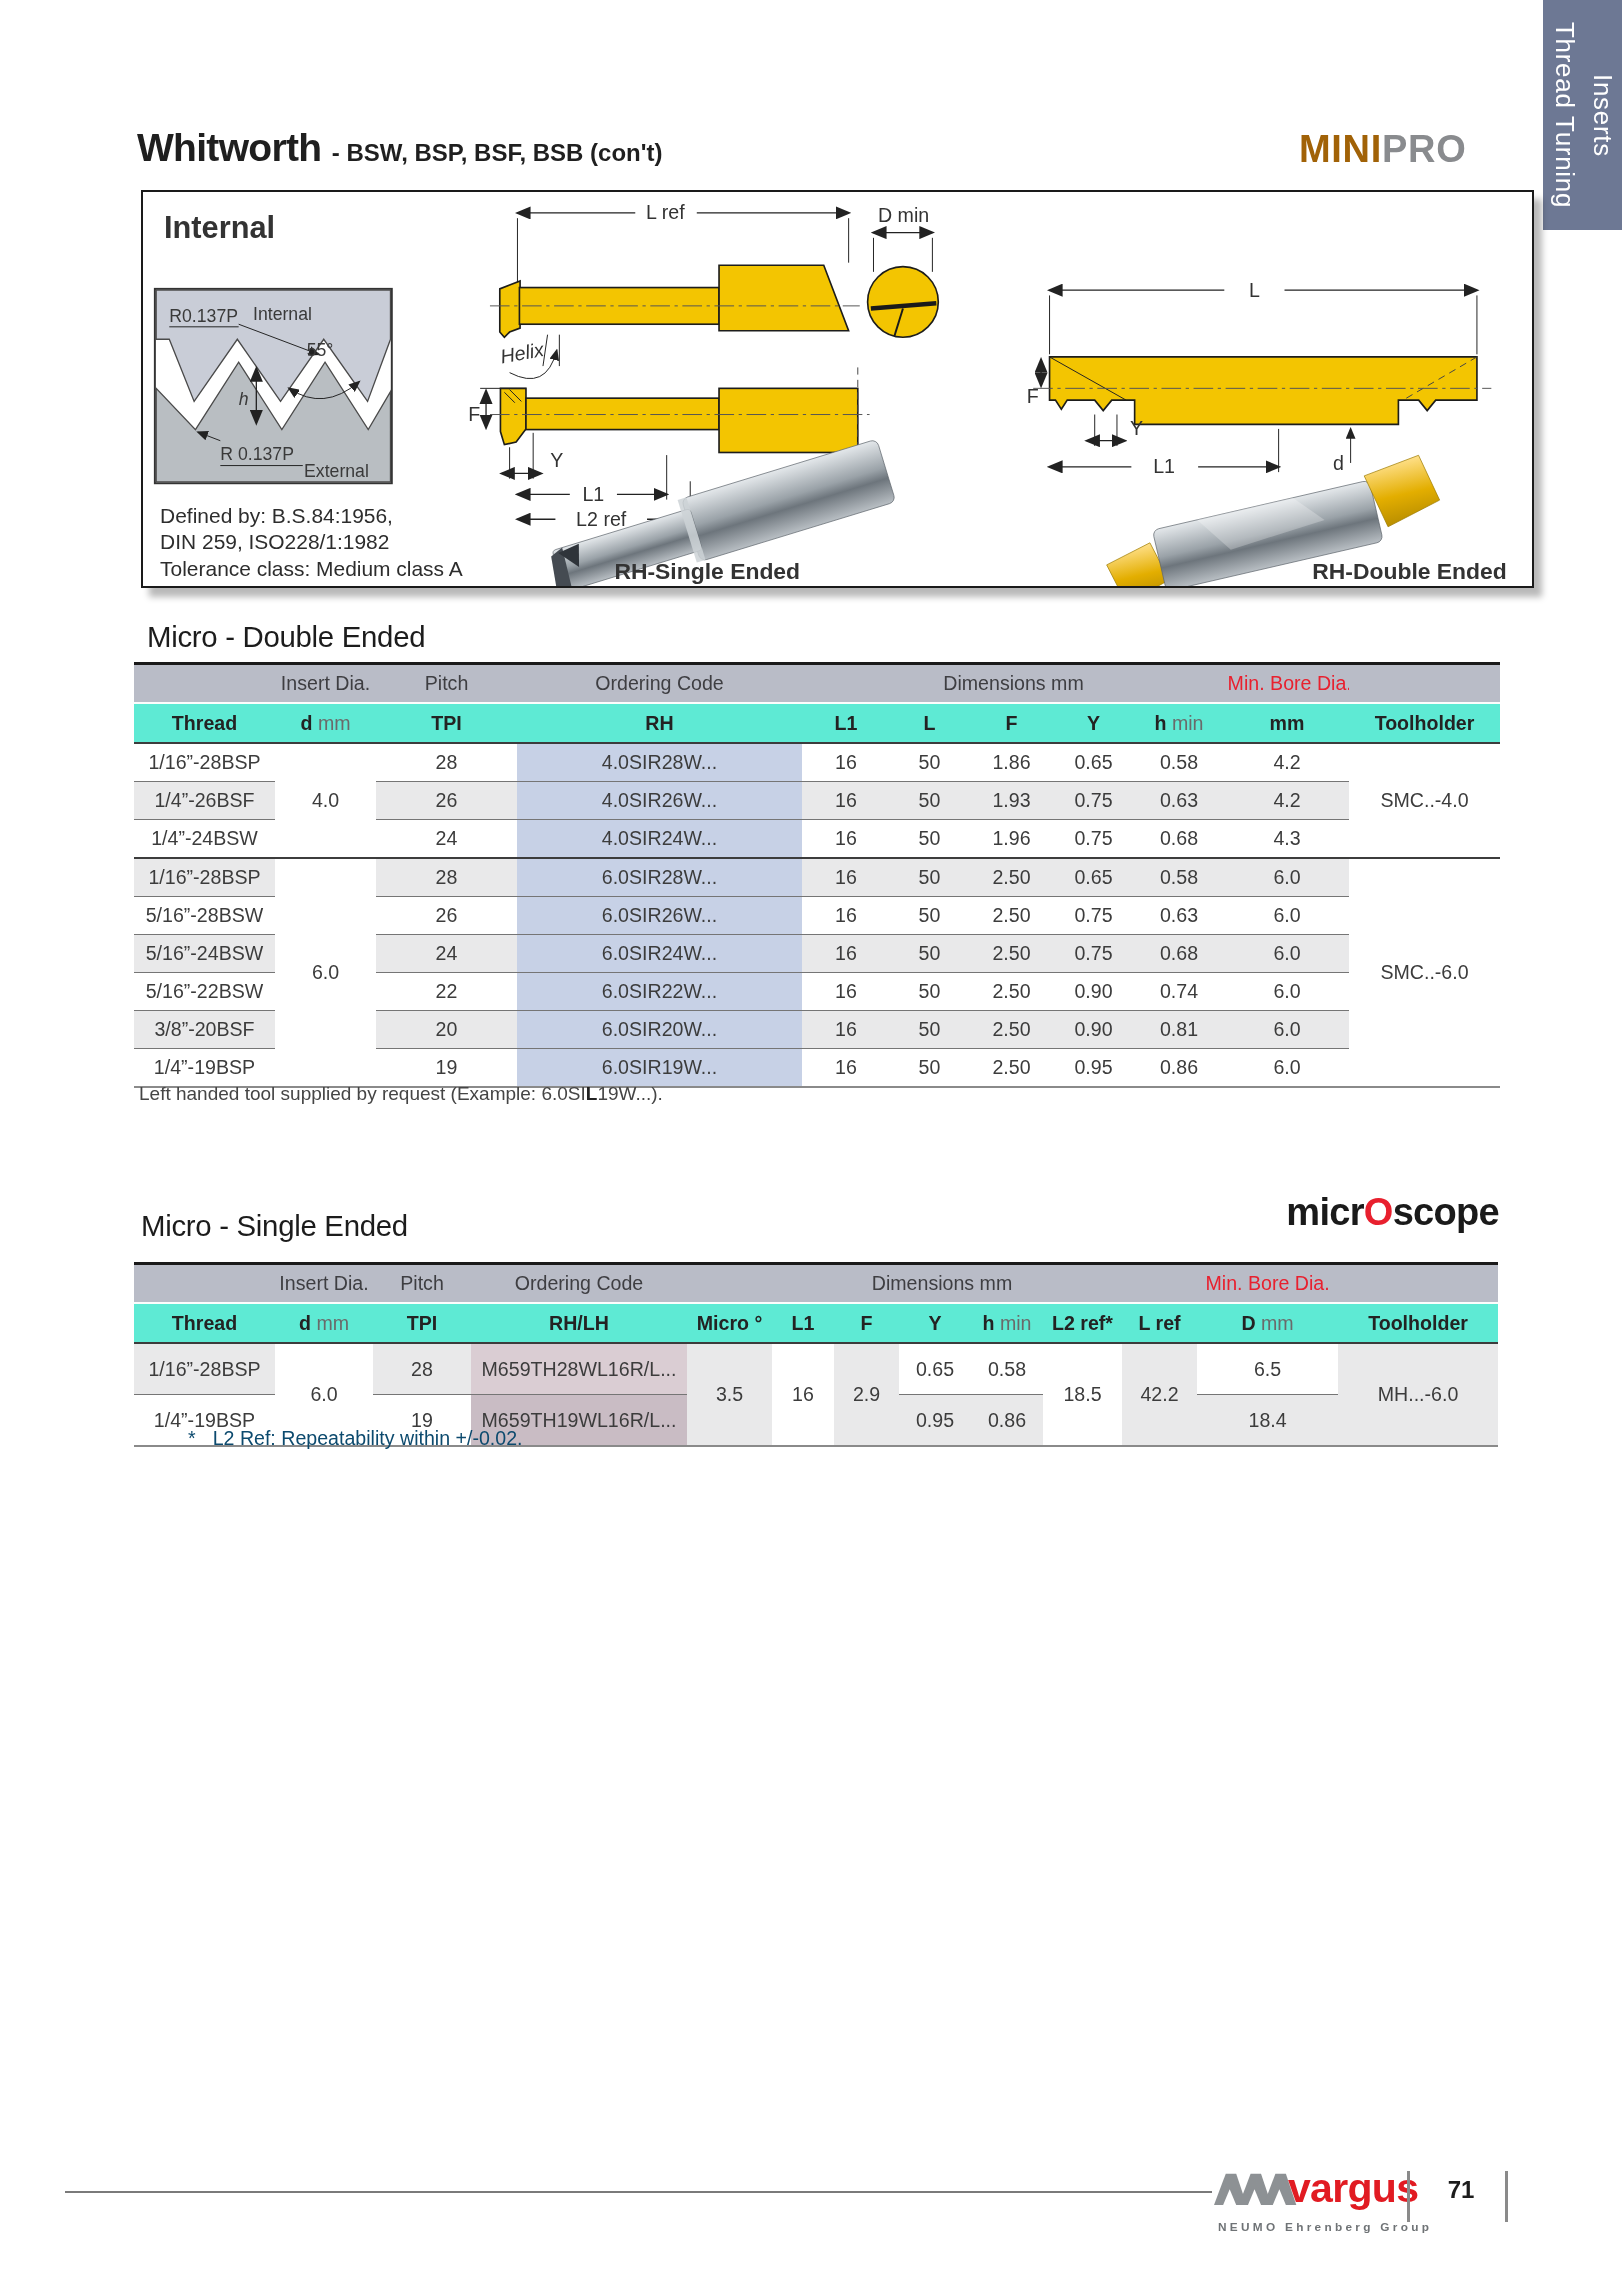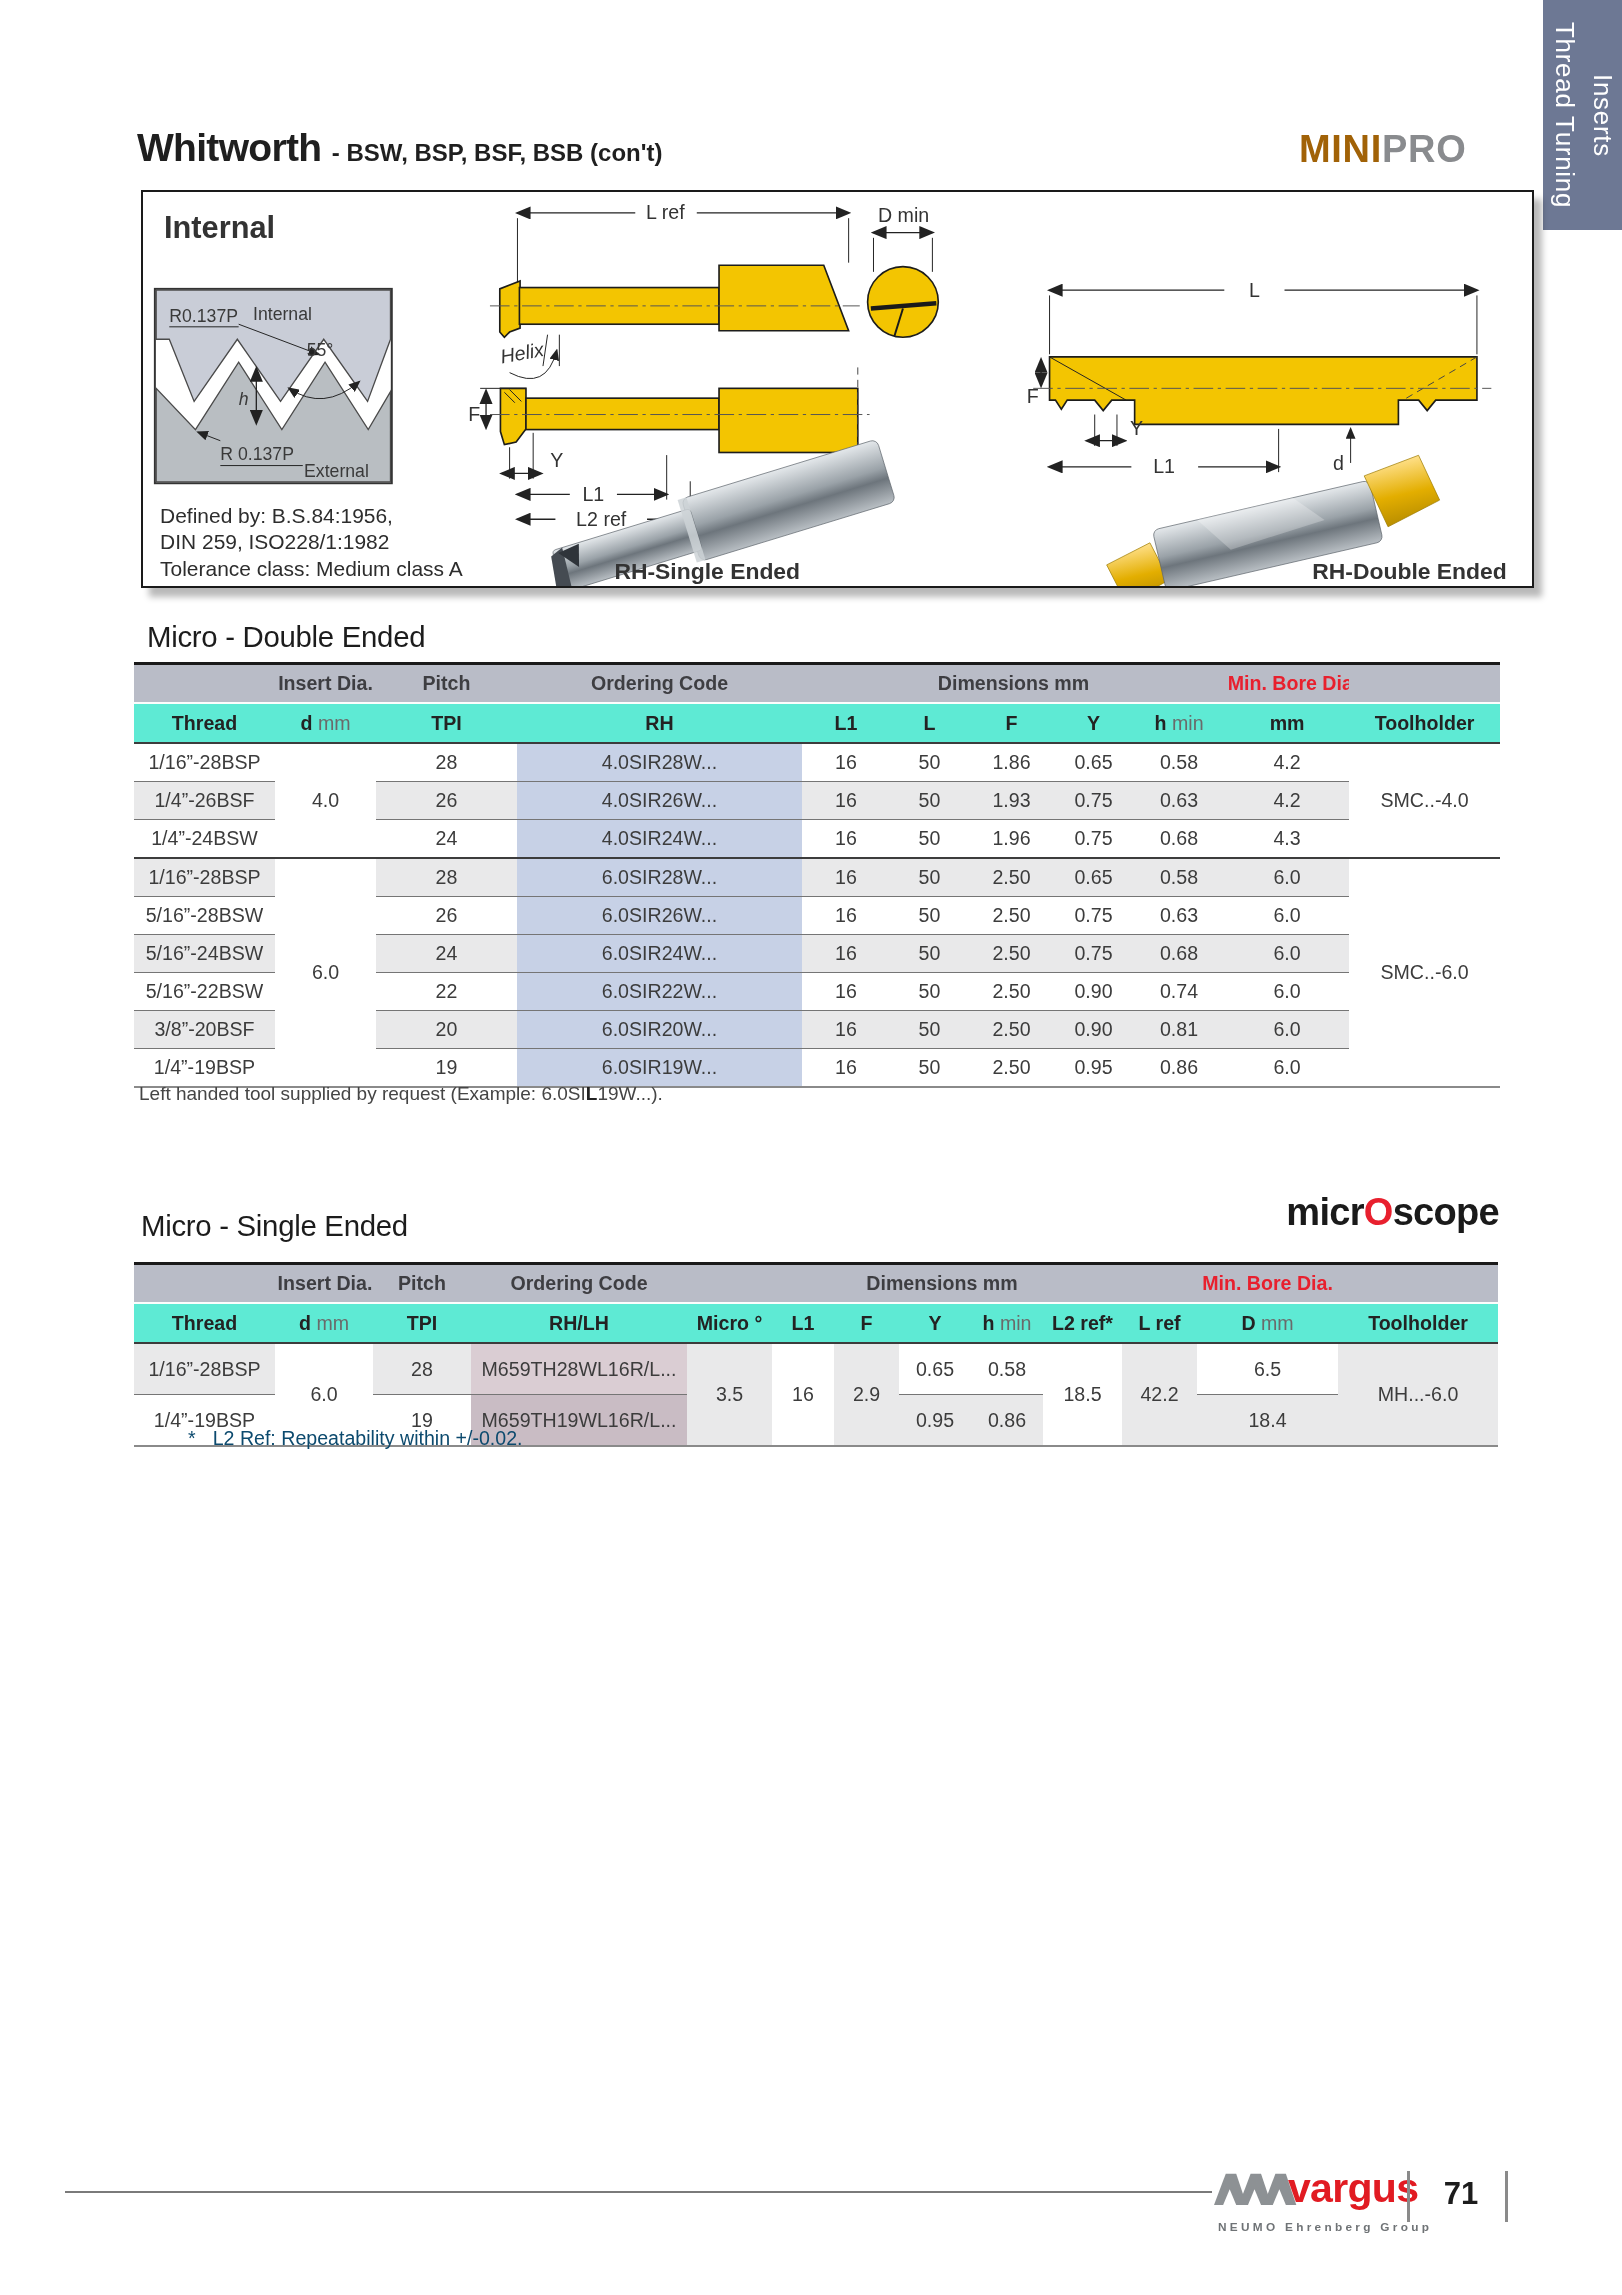--- a/index.html
+++ b/index.html
@@ -39,21 +39,21 @@
   
   .sec-title{position:absolute;font-size:29.4px;font-weight:400;color:#1c1c1c;letter-spacing:-0.3px;}
   .mscope{position:absolute;left:1214px;top:1191px;width:285px;text-align:right;font-size:38px;
           font-weight:700;letter-spacing:-0.7px;color:#1a1a1a;white-space:nowrap;}
   .mscope .o{color:#e8202e;}
 
   
   table.cat{position:absolute;left:134px;border-collapse:collapse;table-layout:fixed;width:1364px;}
   table.cat th,table.cat td{font-size:19.6px;text-align:center;vertical-align:middle;padding:0 2.6px;
                             overflow:hidden;white-space:nowrap;}
-  tr.band th{height:37px;background:#b9bcc7;color:#3e3e42;font-weight:700;
+  tr.band th{height:37px;background:#b9bcc7;color:#3e3e42;font-weight:400;
              border-top:3.3px solid #1a1a1a;border-bottom:2px solid #fdfdfd;}
   tr.band th.red{color:#e8202e;}
   tr.subhdr th{height:38px;background:#5eead4;color:#232323;font-weight:700;border-bottom:2px solid #3c3c3c;}
   tr.subhdr .lt{font-weight:400;color:#6a6a6a;}
   tr.data td{height:37px;border-top:1.3px solid #757575;color:#3c3c3c;}
   table.cat tr.data:first-of-type td{border-top:none;}
   td.gb{border-top:2px solid #3c3c3c !important;}
   td.g{background:#e9e9ea;}
   td.blue{background:#c7d1e6;}
   td.pink-a{background:#dacdd3;}
@@ -69,21 +69,21 @@
 
   
   .foot-rule{position:absolute;left:65px;top:2191px;width:1147px;height:2px;background:#7a7a7a;}
   .vlogo{position:absolute;left:1214px;top:2167px;width:196px;height:59px;}
   .vword{position:absolute;left:1288px;top:2165px;font-size:41px;font-weight:800;color:#e11b22;
          letter-spacing:-0.7px;}
   .vsub{position:absolute;left:1218px;top:2220px;font-size:11.8px;letter-spacing:3.3px;color:#6f7376;font-weight:600;}
   .fdiv{position:absolute;top:2171px;width:2.6px;height:51px;background:#8a8a8a;}
   .fdiv.d1{left:1407px;} .fdiv.d2{left:1505px;}
   .pageno{position:absolute;left:1425px;top:2176px;width:72px;text-align:center;
-          font-size:31px;font-weight:700;color:#1c1c1c;}
+          font-size:24px;font-weight:700;color:#1c1c1c;}
 </style>
 </head>
 <body>
 
 <div id="page">
 
   <div class="side-tab">
     <div class="vert">
       <span>Thread Turning</span>
       <span>Inserts</span>

